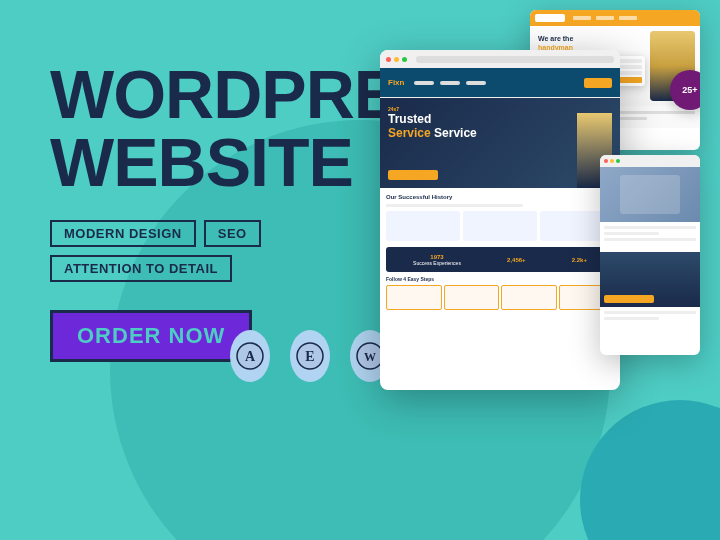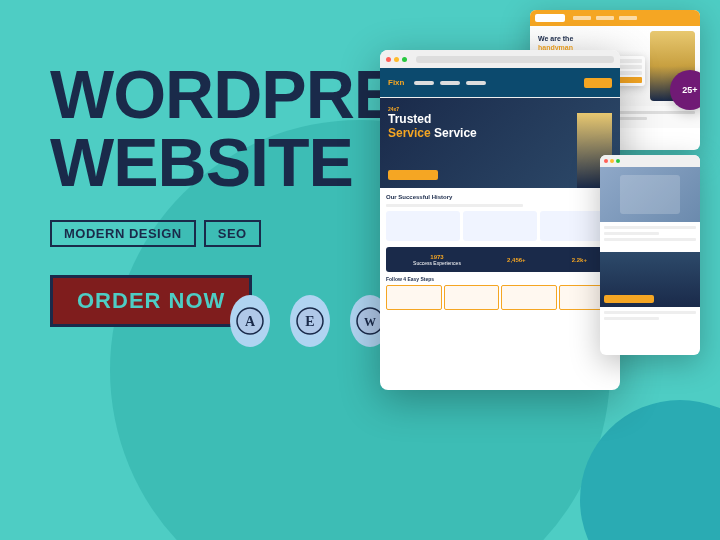--- a/index.html
+++ b/index.html
@@ -82,21 +82,21 @@
       padding: 4px 12px;
       font-size: 13px;
       font-weight: 900;
       letter-spacing: 0.5px;
       text-transform: uppercase;
       background: transparent;
     }
 
     .order-btn {
       display: inline-block;
-      background: #7f1d1d;
+      background: #6d28d9;
       color: #4ecdc4;
       font-size: 22px;
       font-weight: 900;
       padding: 10px 24px;
       letter-spacing: 1px;
       text-transform: uppercase;
       border: 3px solid #1a2a4a;
       cursor: pointer;
       margin-bottom: 28px;
     }
@@ -385,20 +385,21 @@
 
 <div class="left-section">
   <h1 class="main-title">
     <span>WORDPRESS</span><br>
     <span>WEBSITE</span>
   </h1>
 
   <div class="badges">
     <span class="badge">MODERN DESIGN</span>
     <span class="badge">SEO</span>
+    <span class="badge">ATTENTION TO DETAIL</span>
   </div>
 
   <button class="order-btn">ORDER NOW</button>
 
   <div class="tech-icons">
     <div class="tech-icon-circle icon-astra">
       <svg width="28" height="28" viewBox="0 0 28 28">
         <circle cx="14" cy="14" r="13" fill="#b0c8e8" stroke="#1a2a4a" stroke-width="1.5"></circle>
         <text x="14" y="19" text-anchor="middle" font-size="14" font-weight="900" fill="#1a2a4a" font-family="Arial Black">A</text>
       </svg>

